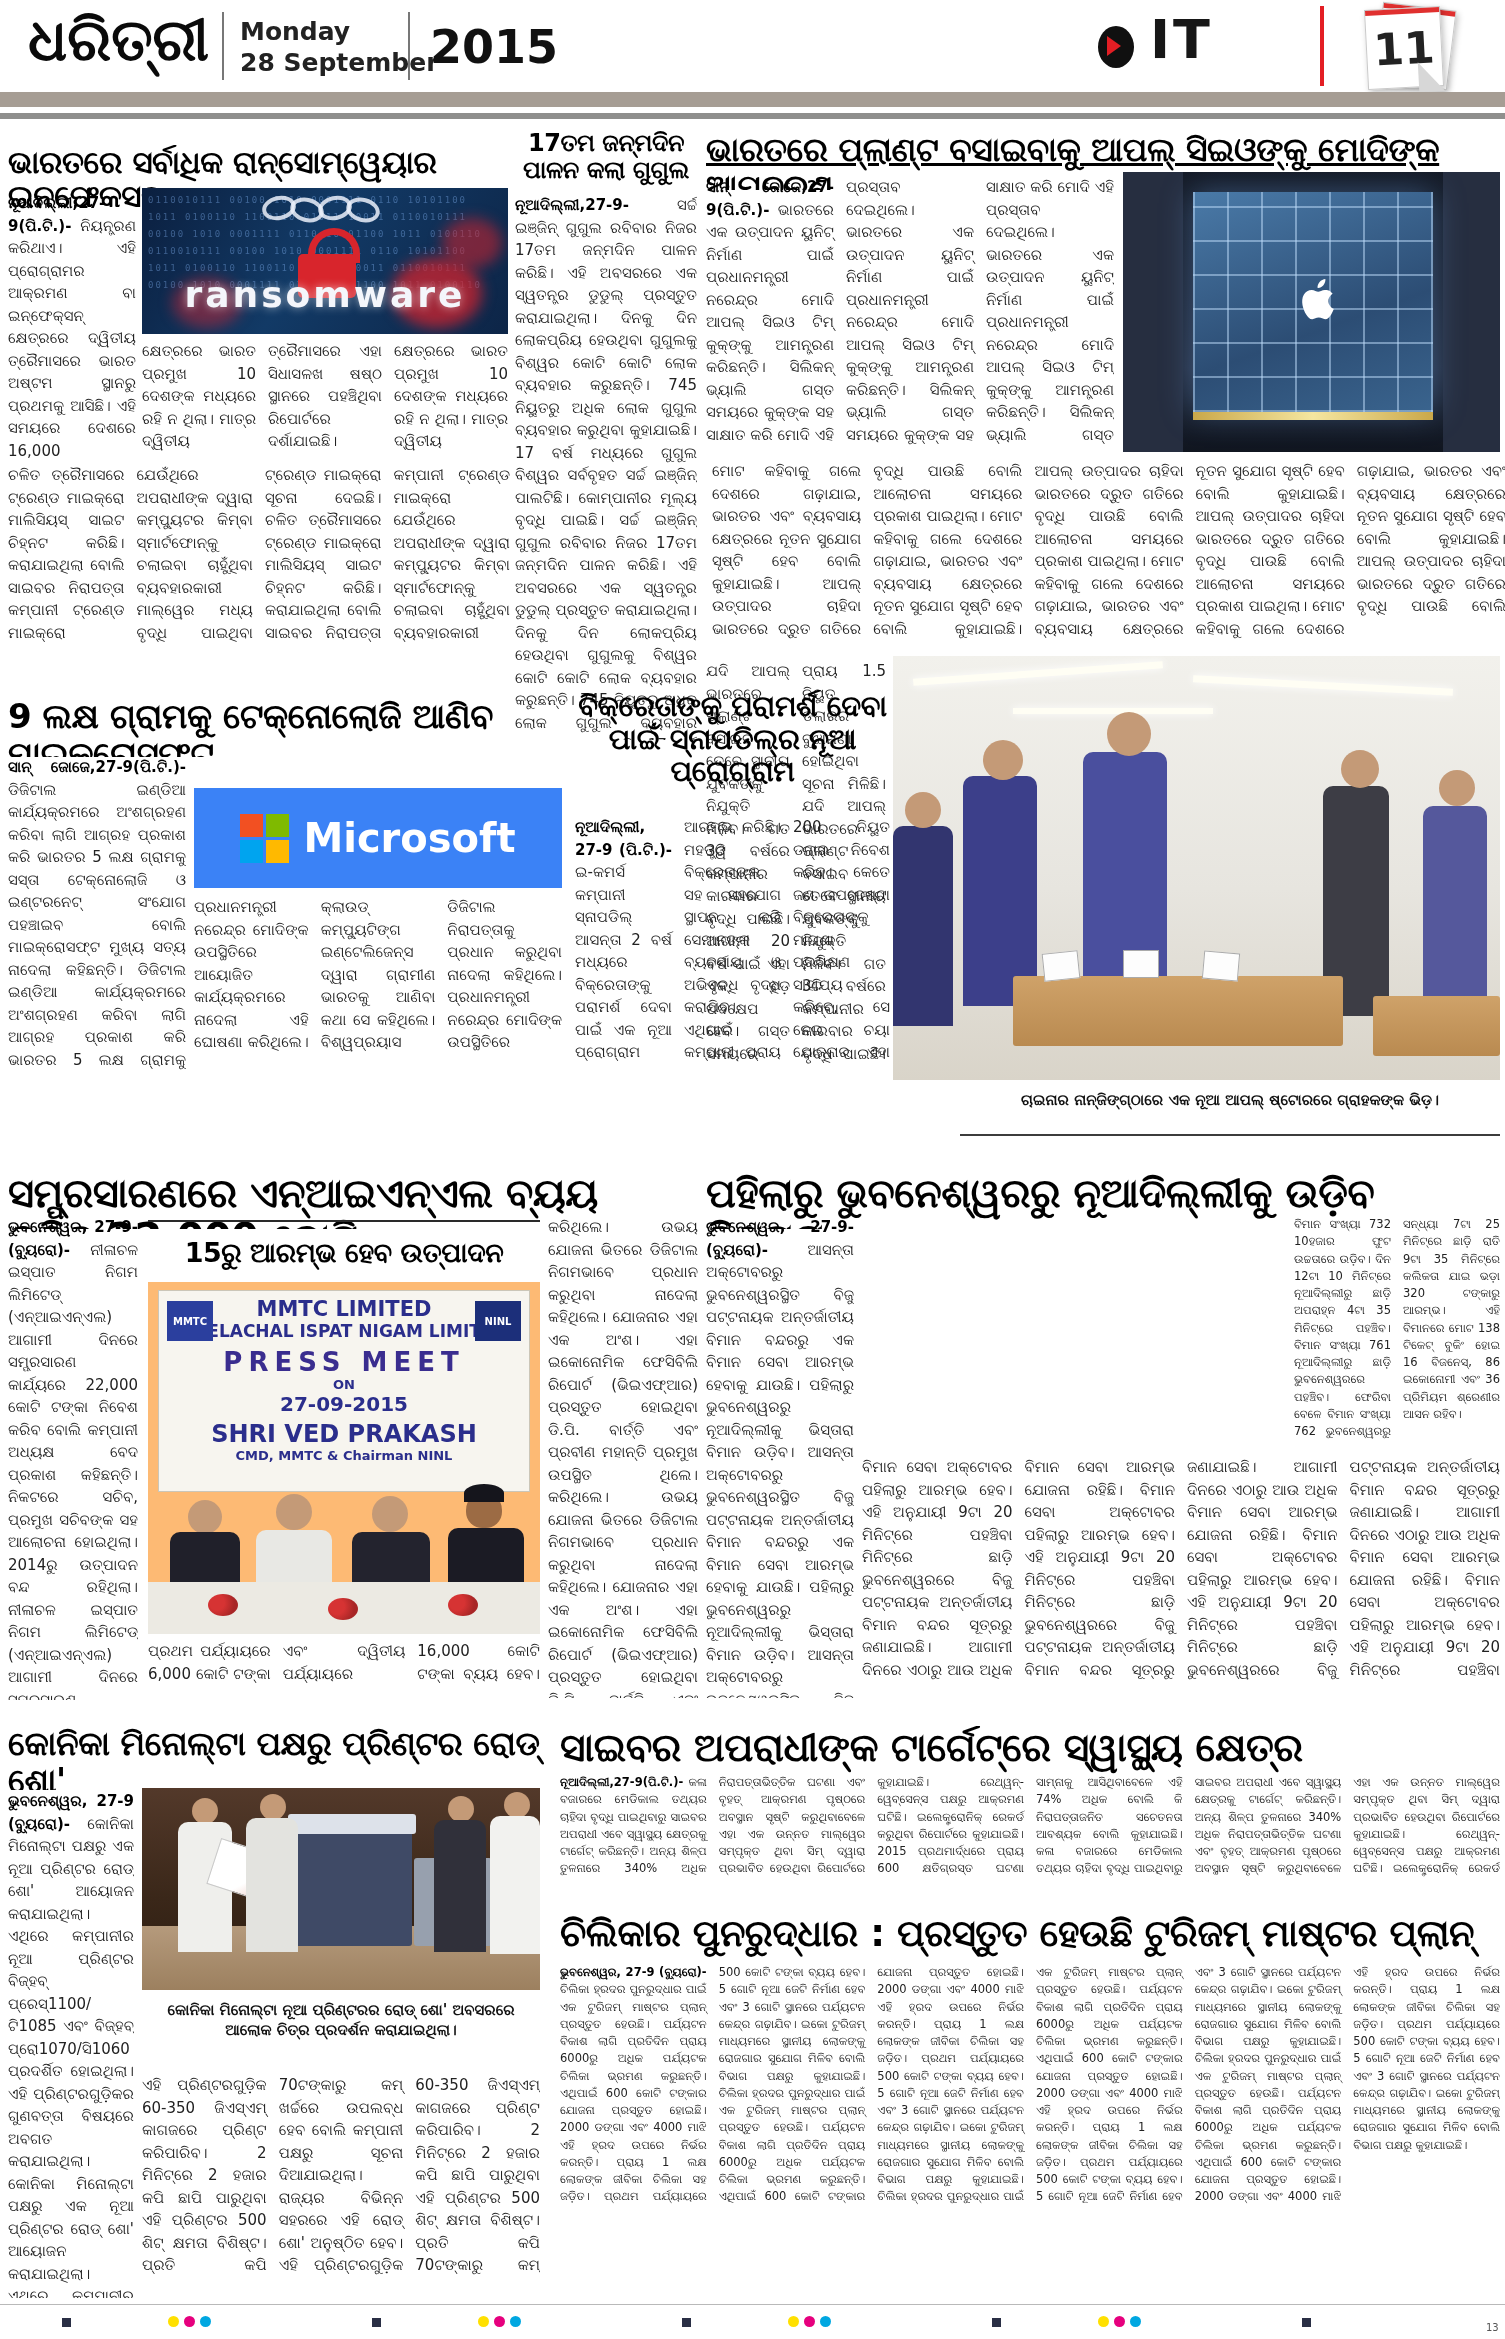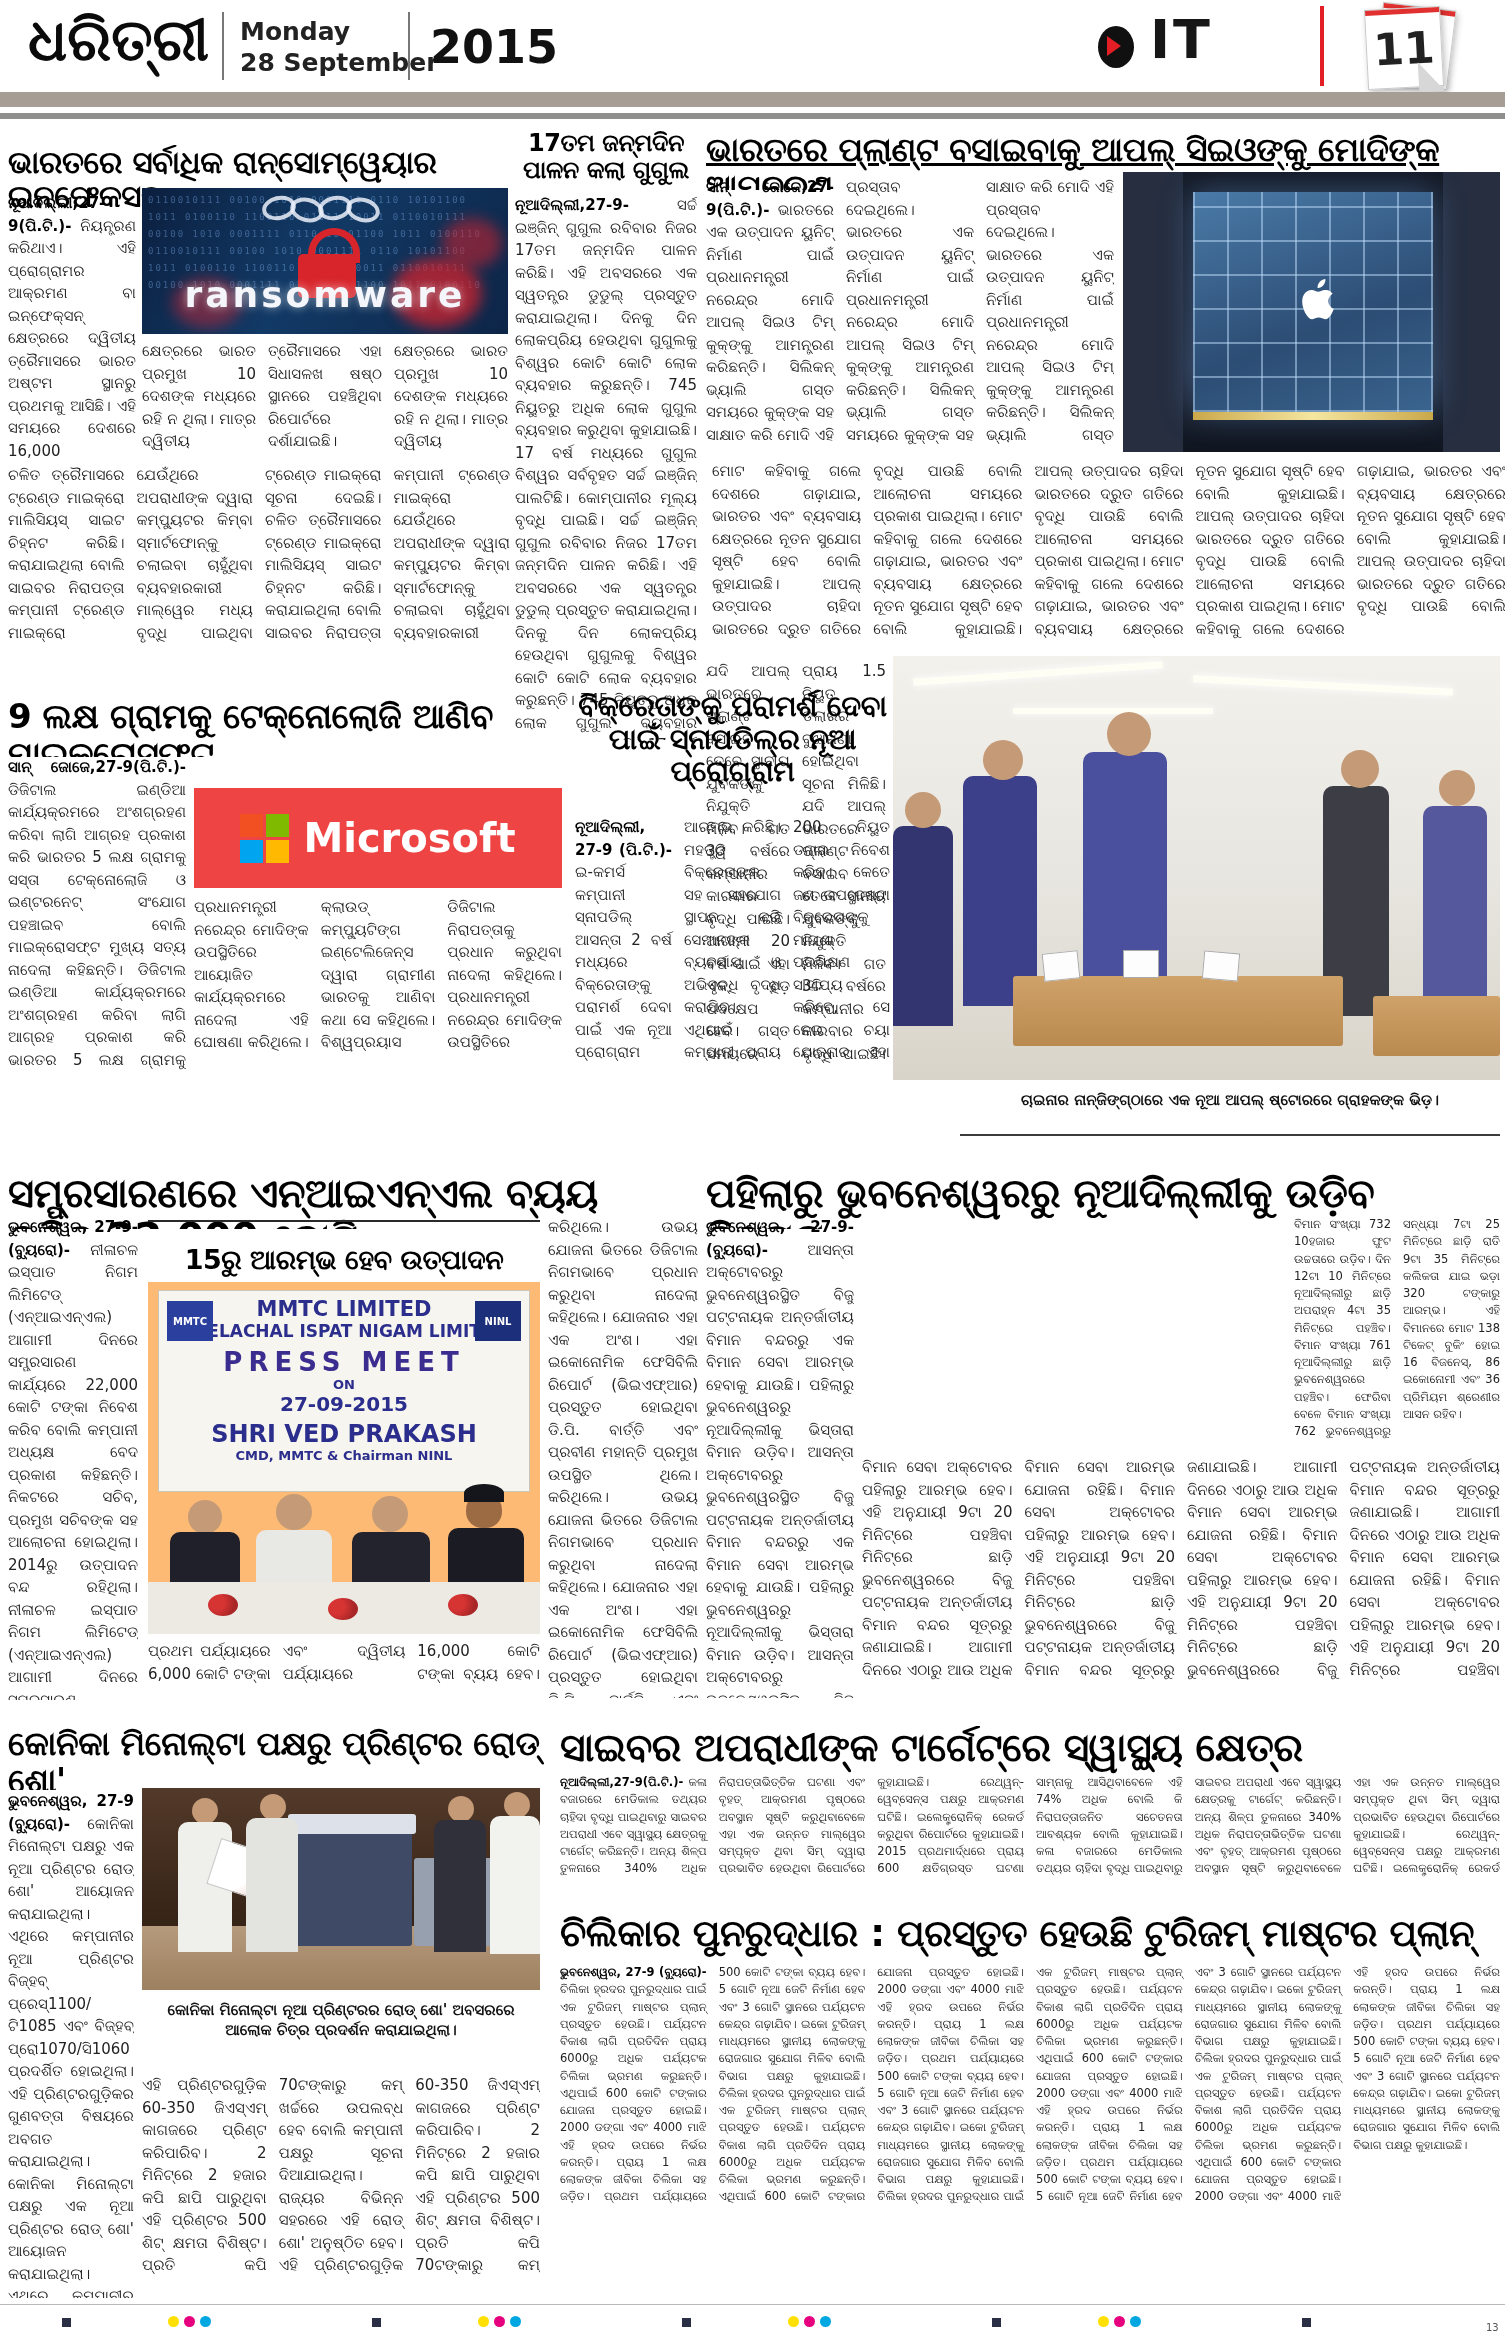--- a/index.html
+++ b/index.html
@@ -49,21 +49,21 @@
       repeating-linear-gradient(0deg,rgba(190,220,250,.5) 0 2px,transparent 2px 34px),
       repeating-linear-gradient(90deg,rgba(190,220,250,.5) 0 2px,transparent 2px 34px),
       linear-gradient(160deg,#4a7aa8,#2c4d74 60%,#3a648e);box-shadow:0 0 30px rgba(120,180,255,.35);}
   .bldg{position:absolute;background:#262e40;}
   .store{background:linear-gradient(#f2f1ec 0%,#e7e5df 55%,#d9d4c9 100%);}
   .striplight{position:absolute;background:#fffef4;box-shadow:0 0 8px #fff;}
   .person{position:absolute;border-radius:10px 10px 0 0;}
   .head{position:absolute;border-radius:50%;background:#c49a77;}
   .table{position:absolute;background:linear-gradient(#cfa269,#b98a50);border-radius:3px;}
   .tablet{position:absolute;background:#fdfdfd;border:1px solid #aaa;}
-  .msbox{background:#ef4444;}
+  .msbox{background:#3b82f6;}
   .msgrid{display:grid;grid-template-columns:23px 23px;grid-template-rows:23px 23px;gap:3px;}
   .msgrid div{width:23px;height:23px;}
   .mslogo-text{color:#fff;font-size:40px;font-weight:bold;letter-spacing:0;}
   .mmtc{background:#fdba74;}
   .banner{position:absolute;left:10px;top:8px;right:10px;height:200px;background:#f7f5ef;border:1px solid #cbc6b8;
       text-align:center;color:#2b2e8c;overflow:hidden;}
   .banner .l1{font-size:21px;font-weight:800;margin-top:6px;}
   .banner .l2{font-size:17px;font-weight:800;}
   .banner .l3{font-size:26px;font-weight:800;letter-spacing:6px;color:#3a2d8f;margin-top:6px;}
   .banner .l4{font-size:13px;font-weight:bold;}
@@ -244,21 +244,21 @@
   </div>
 
   <h1 class="abs hl" style="left:8px;top:1144px;width:688px;height:58px;font-size:40px;">ସମ୍ପ୍ରସାରଣରେ ଏନ୍‌ଆଇଏନ୍‌ଏଲ ବ୍ୟୟ କରିବ 22,000 କୋଟି</h1>
   <h1 class="abs hl" style="left:706px;top:1144px;width:794px;height:58px;font-size:40px;">ପହିଲାରୁ ଭୁବନେଶ୍ୱରରୁ ନୂଆଦିଲ୍ଲୀକୁ ଉଡ଼ିବ ଭିସ୍ତାରା</h1>
 
   <div class="abs jtext" style="left:8px;top:1216px;width:130px;height:484px;">
     <b>ଭୁବନେଶ୍ୱର, 27-9-(ବ୍ୟୁରୋ)-</b>
     <span>ନୀଳାଚଳ ଇସ୍ପାତ ନିଗମ ଲିମିଟେଡ୍ (ଏନ୍‌ଆଇଏନ୍‌ଏଲ) ଆଗାମୀ ଦିନରେ ସମ୍ପ୍ରସାରଣ କାର୍ଯ୍ୟରେ 22,000 କୋଟି ଟଙ୍କା ନିବେଶ କରିବ ବୋଲି କମ୍ପାନୀ ଅଧ୍ୟକ୍ଷ ବେଦ ପ୍ରକାଶ କହିଛନ୍ତି। ନିକଟରେ ସଚିବ, ପ୍ରମୁଖ ସଚିବଙ୍କ ସହ ଆଲୋଚନା ହୋଇଥିଲା। 2014ରୁ ଉତ୍ପାଦନ ବନ୍ଦ ରହିଥିଲା। ନୀଳାଚଳ ଇସ୍ପାତ ନିଗମ ଲିମିଟେଡ୍ (ଏନ୍‌ଆଇଏନ୍‌ଏଲ) ଆଗାମୀ ଦିନରେ ସମ୍ପ୍ରସାରଣ କାର୍ଯ୍ୟରେ 22,000 କୋଟି ଟଙ୍କା ନିବେଶ କରିବ ବୋଲି କମ୍ପାନୀ ଅଧ୍ୟକ୍ଷ ବେଦ ପ୍ରକାଶ କହିଛନ୍ତି। ନିକଟରେ ସଚିବ, ପ୍ରମୁଖ ସଚିବଙ୍କ ସହ ଆଲୋଚନା ହୋଇଥିଲା। 2014ରୁ ଉତ୍ପାଦନ ବନ୍ଦ ରହିଥିଲା। ନୀଳାଚଳ ଇସ୍ପାତ ନିଗମ ଲିମିଟେଡ୍ (ଏନ୍‌ଆଇଏନ୍‌ଏଲ) ଆଗାମୀ ଦିନରେ ସମ୍ପ୍ରସାରଣ କାର୍ଯ୍ୟରେ 22,000 କୋଟି ଟଙ୍କା ନିବେଶ କରିବ ବୋଲି କମ୍ପାନୀ ଅଧ୍ୟକ୍ଷ ବେଦ ପ୍ରକାଶ କହିଛନ୍ତି। ନିକଟରେ ସଚିବ, ପ୍ରମୁଖ ସଚିବଙ୍କ ସହ ଆଲୋଚନା ହୋଇଥିଲା। 2014ରୁ ଉତ୍ପାଦନ ବନ୍ଦ ରହିଥିଲା।</span>
   </div>
 
-  <div class="abs hl subhead-rule" style="left:148px;top:1220px;width:392px;height:54px;font-size:27px;text-align:center;padding-top:23px;">15ରୁ ଆରମ୍ଭ ହେବ ଉତ୍ପାଦନ</div>
+  <div class="abs hl subhead-rule" style="left:148px;top:1220px;width:392px;height:54px;font-size:27px;text-align:center;padding-top:16px;">15ରୁ ଆରମ୍ଭ ହେବ ଉତ୍ପାଦନ</div>
 
   <div class="ph mmtc" style="left:148px;top:1282px;width:392px;height:352px;">
     <div class="banner">
       <div class="logo-chip" style="left:8px;top:10px;background:#2b3f9e;">MMTC</div>
       <div class="logo-chip" style="right:8px;top:10px;background:#1c2f7a;">NINL</div>
       <div class="l1">MMTC LIMITED</div>
       <div class="l2">NEELACHAL ISPAT NIGAM LIMITED</div>
       <div class="l3">PRESS MEET</div>
       <div class="l4">ON</div>
       <div class="l5">27-09-2015</div>

